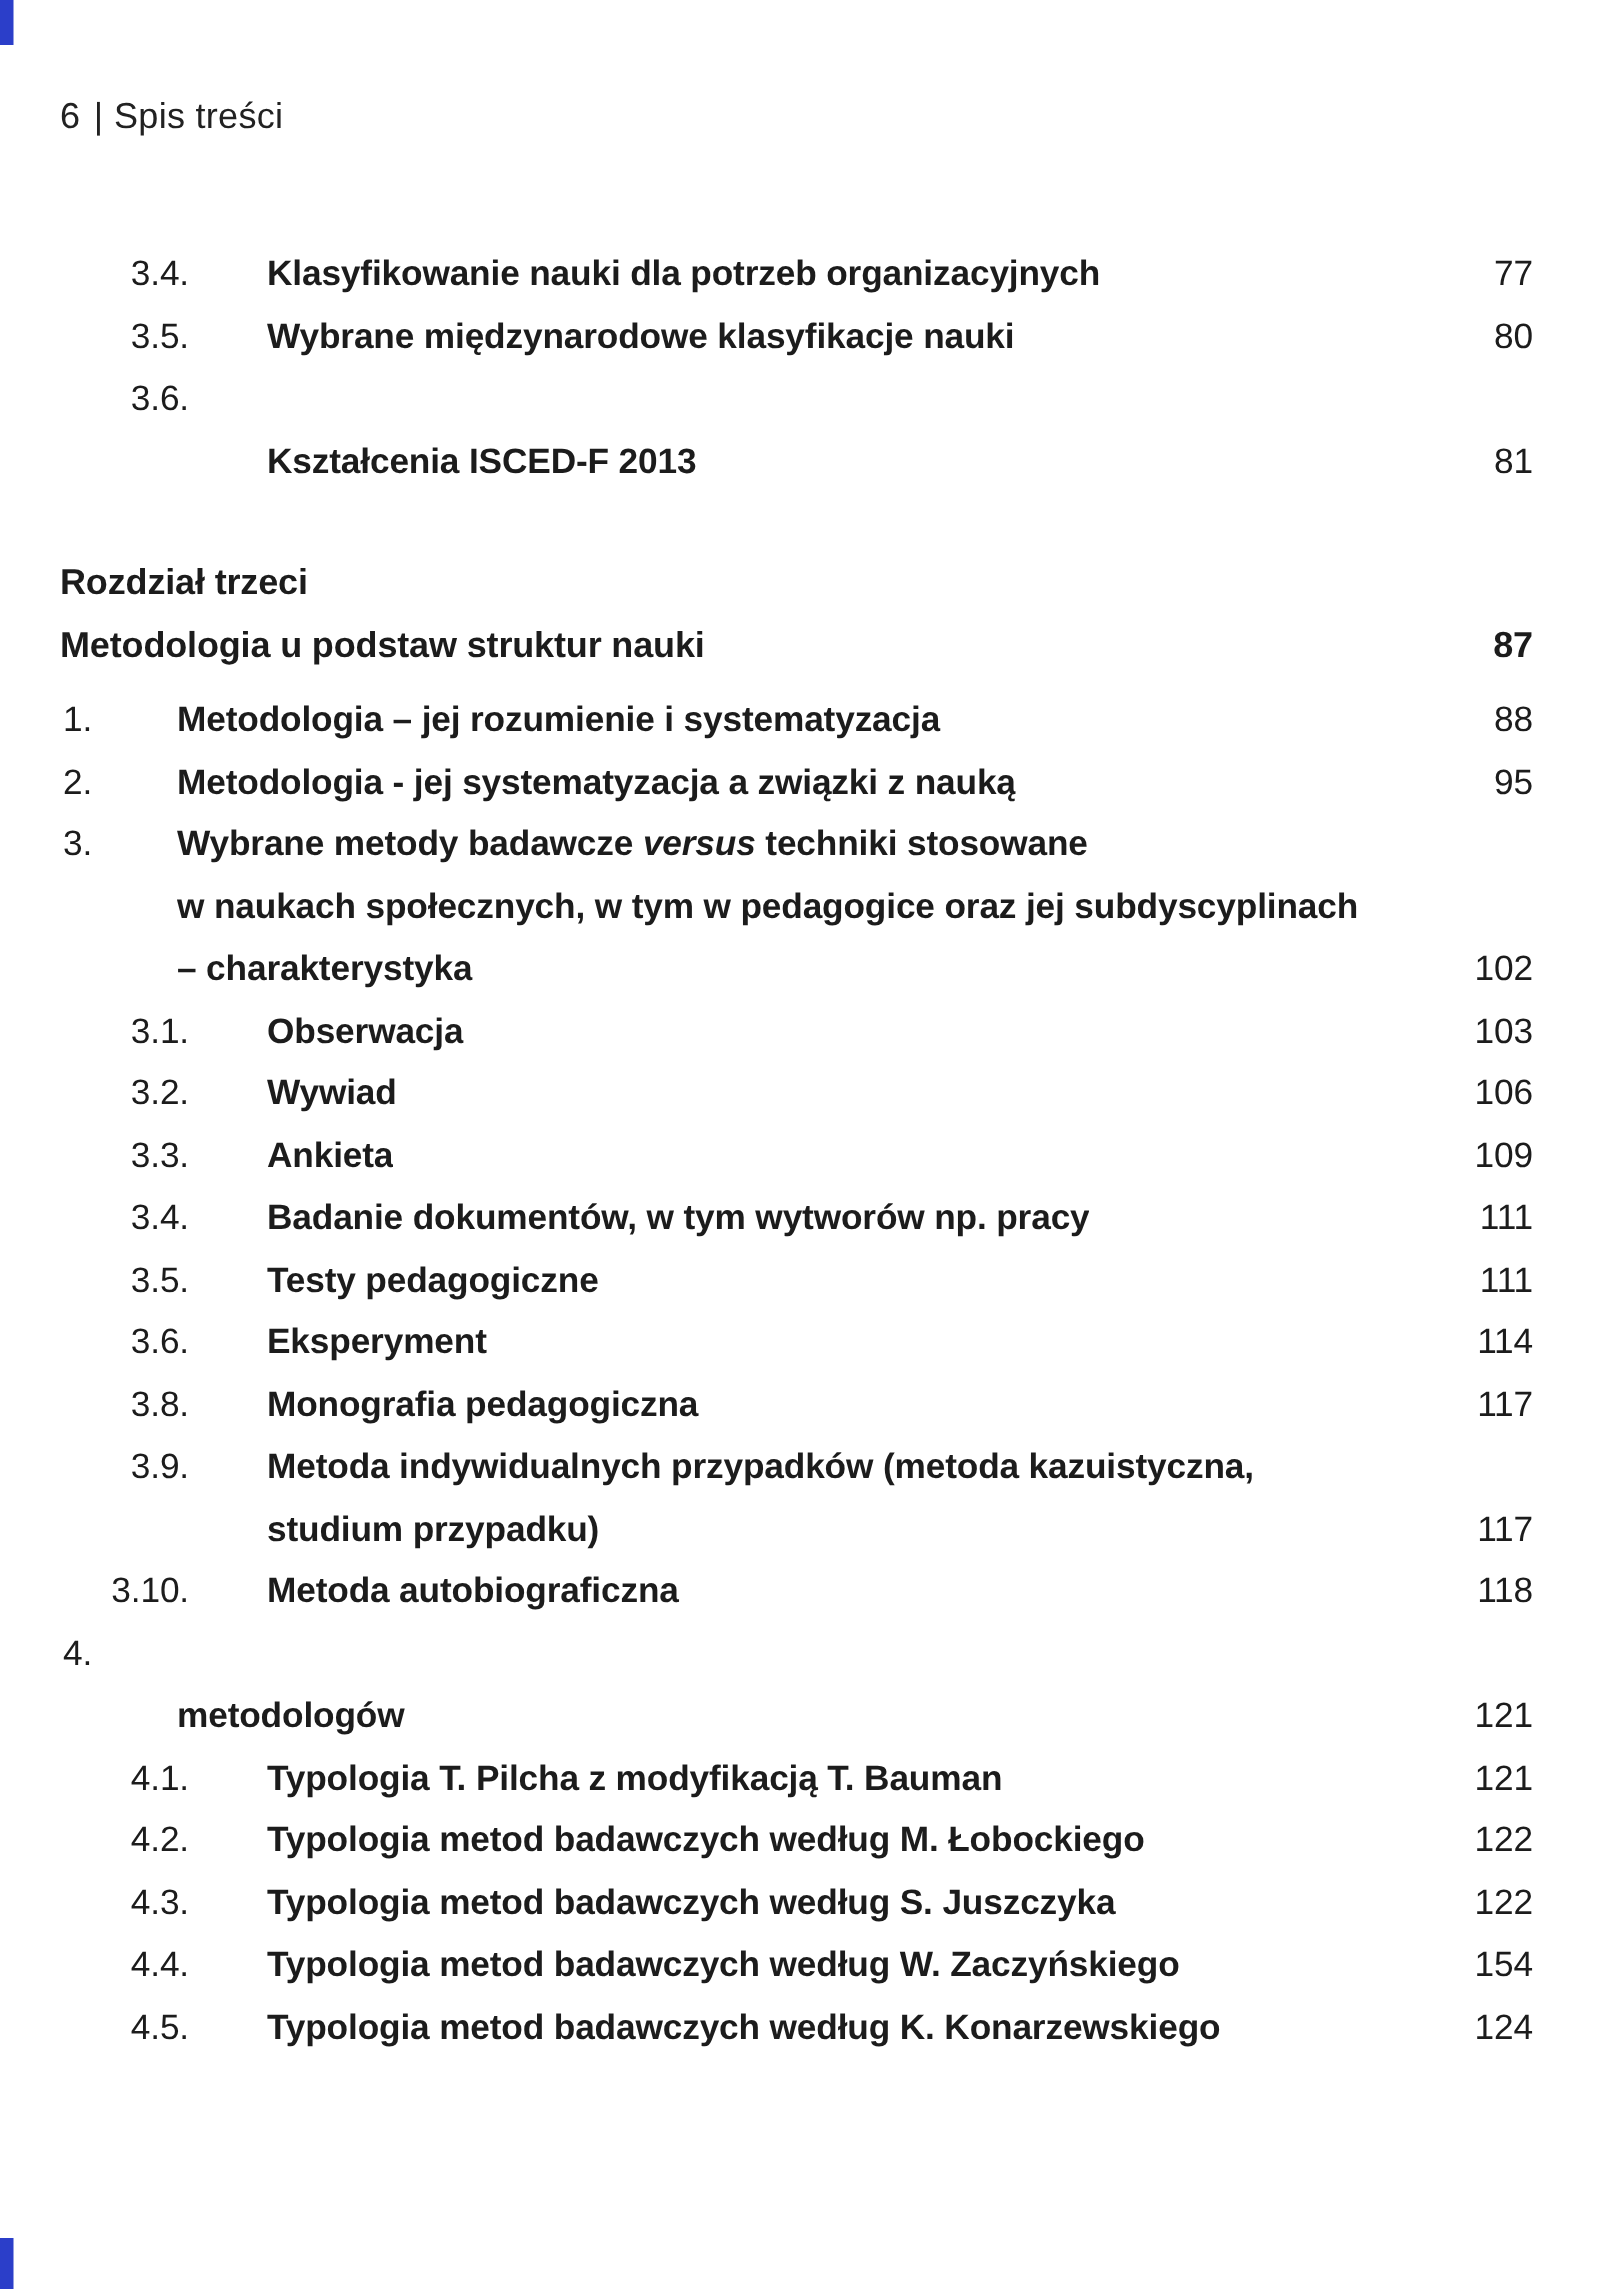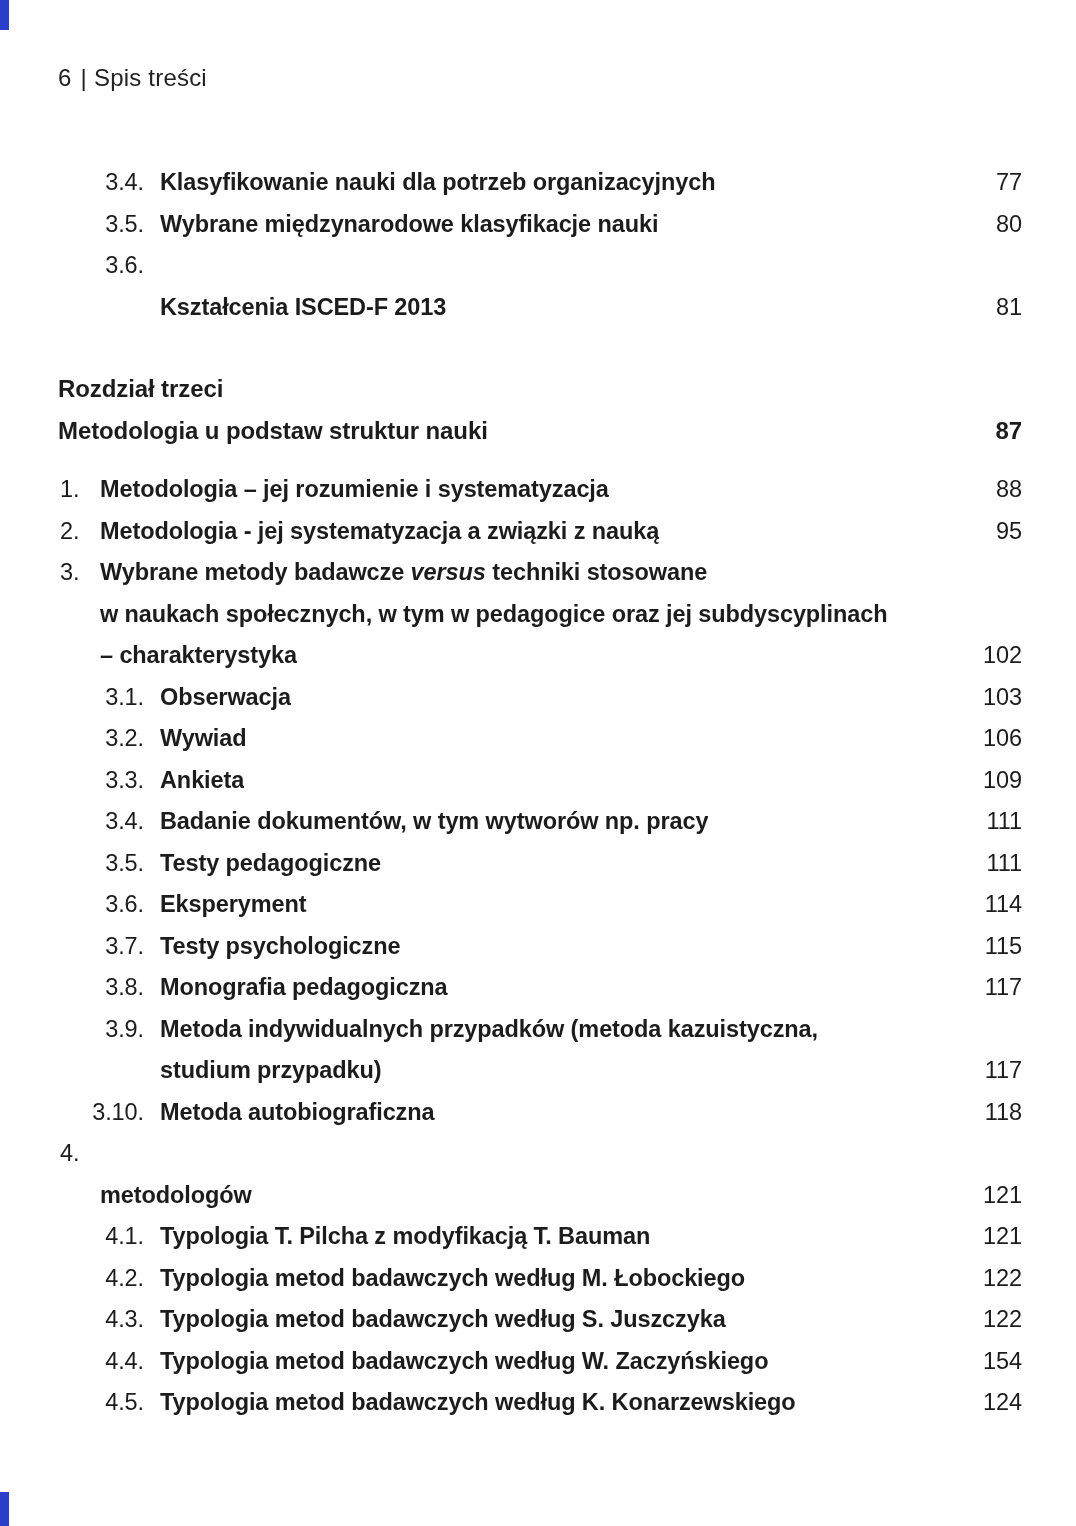--- a/index.html
+++ b/index.html
@@ -12,21 +12,21 @@
     height: 1526px;
     position: relative;
     overflow: hidden;
     font-family: "Liberation Sans", sans-serif;
     color: #1c1c1c;
   }
   .page {
     box-sizing: border-box;
     width: 100%;
     height: 100%;
-    padding: 64px 54px 0 58px;
+    padding: 64px 54px 0 40px;
   }
   .edge-mark {
     position: absolute;
     left: 0;
     width: 9px;
     background: #2b3ec9;
   }
   .edge-mark.top { top: 0; height: 30px; }
   .edge-mark.bottom { bottom: 0; height: 34px; }
 
@@ -43,24 +43,25 @@
     margin-top: 70px;
   }
   .toc-line {
     display: flex;
     align-items: center;
     height: 41.5px;
     line-height: 41.5px;
     font-size: 23.5px;
     letter-spacing: -0.1px;
     white-space: nowrap;
+    gap: 36px;
   }
   .entry-chapter {
     margin-top: 40px;
-    margin-bottom: 18px;
+    margin-bottom: 8px;
   }
   .entry-chapter .toc-line {
     font-weight: bold;
     font-size: 24px;
   }
   .num {
     flex: 0 0 auto;
     box-sizing: border-box;
   }
   .lvl-top .num {
@@ -200,27 +201,20 @@
       </div>
       <div class="entry entry-item lvl-sub">
         <div class="toc-line">
           <span class="num">3.6.</span>
           <span class="txt"><span>Eksperyment</span></span>
           <span class="page-num">114</span>
         </div>
       </div>
       <div class="entry entry-item lvl-sub">
         <div class="toc-line">
-          <span class="num">3.7.</span>
-          <span class="txt"><span>Testy psychologiczne</span></span>
-          <span class="page-num">115</span>
-        </div>
-      </div>
-      <div class="entry entry-item lvl-sub">
-        <div class="toc-line">
           <span class="num">3.8.</span>
           <span class="txt"><span>Monografia pedagogiczna</span></span>
           <span class="page-num">117</span>
         </div>
       </div>
       <div class="entry entry-item lvl-sub">
         <div class="toc-line">
           <span class="num">3.9.</span>
           <span class="txt"><span>Metoda indywidualnych przypadków (metoda kazuistyczna,</span></span>
           <span class="page-num"></span>

